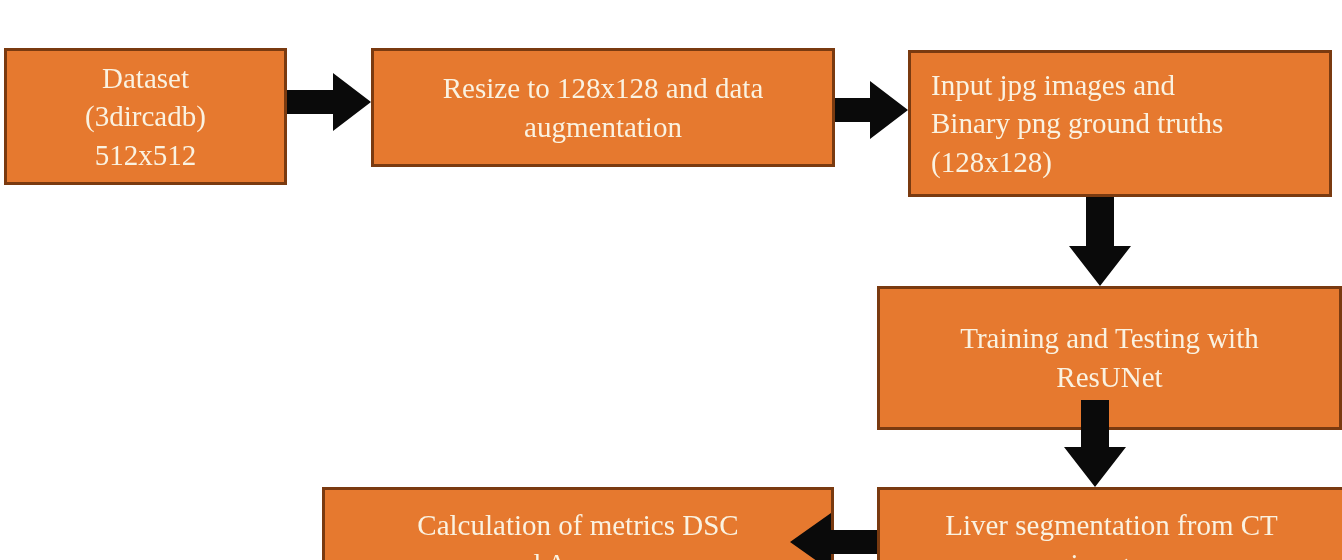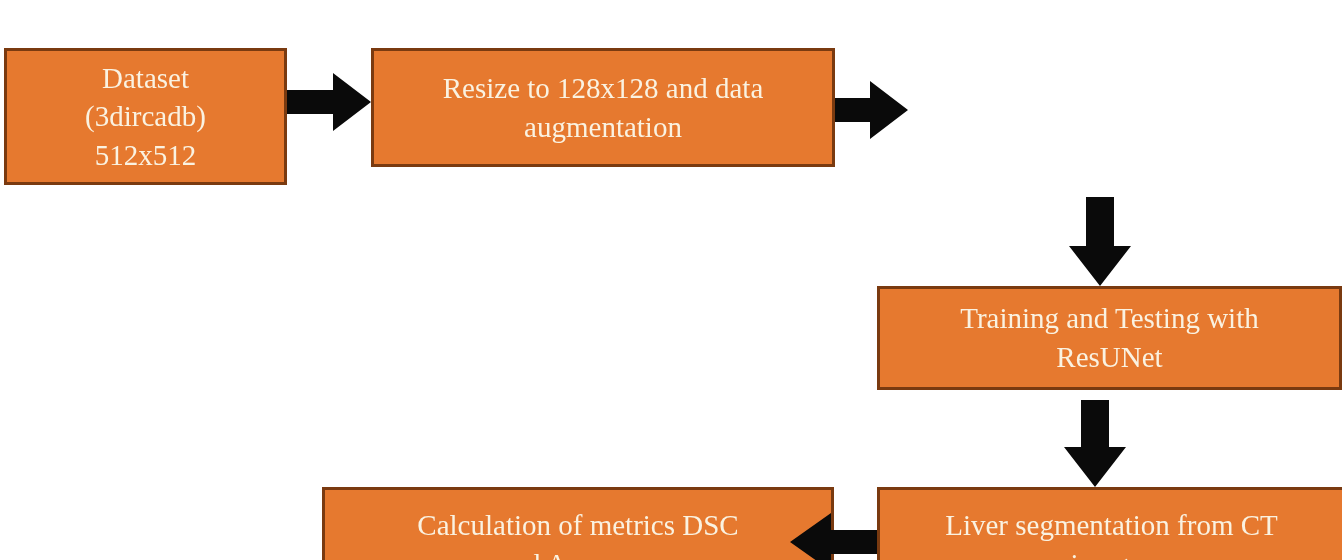--- a/index.html
+++ b/index.html
@@ -46,22 +46,27 @@
     <span class="lines">Dataset
 (3dircadb)
 512x512</span>
   </div>
 
   <div class="box" style="left:371px; top:3px; width:464px; height:119px">
     <span class="lines">Resize to 128x128 and data
 augmentation</span>
   </div>
 
+  <div class="box align-left" style="left:908px; top:5px; width:424px; height:147px">
+    <span class="lines">Input jpg images and
+Binary png ground truths
+(128x128)</span>
+  </div>
 
-  <div class="box" style="left:877px; top:241px; width:465px; height:104px">
+  <div class="box" style="left:877px; top:241px; width:465px; height:144px">
     <span class="lines">Training and Testing with
 ResUNet</span>
   </div>
 
   <div class="box" style="left:877px; top:442px; width:469px; height:115px">
     <span class="lines">Liver segmentation from CT
 images</span>
   </div>
 
   <div class="box" style="left:322px; top:442px; width:512px; height:115px">

